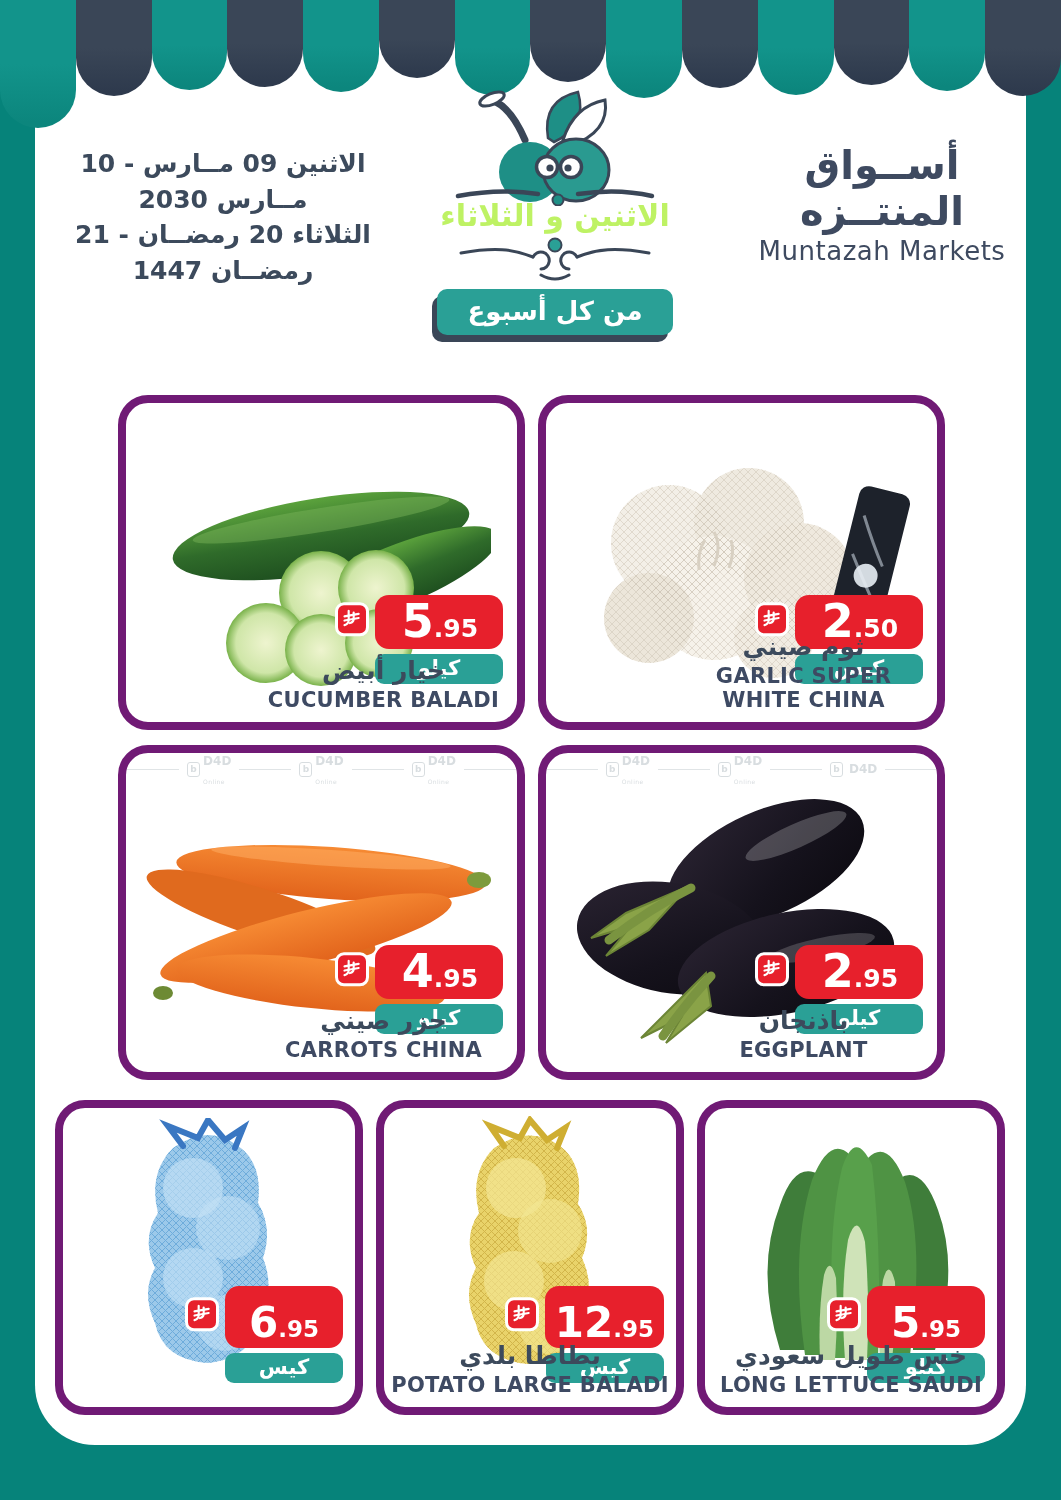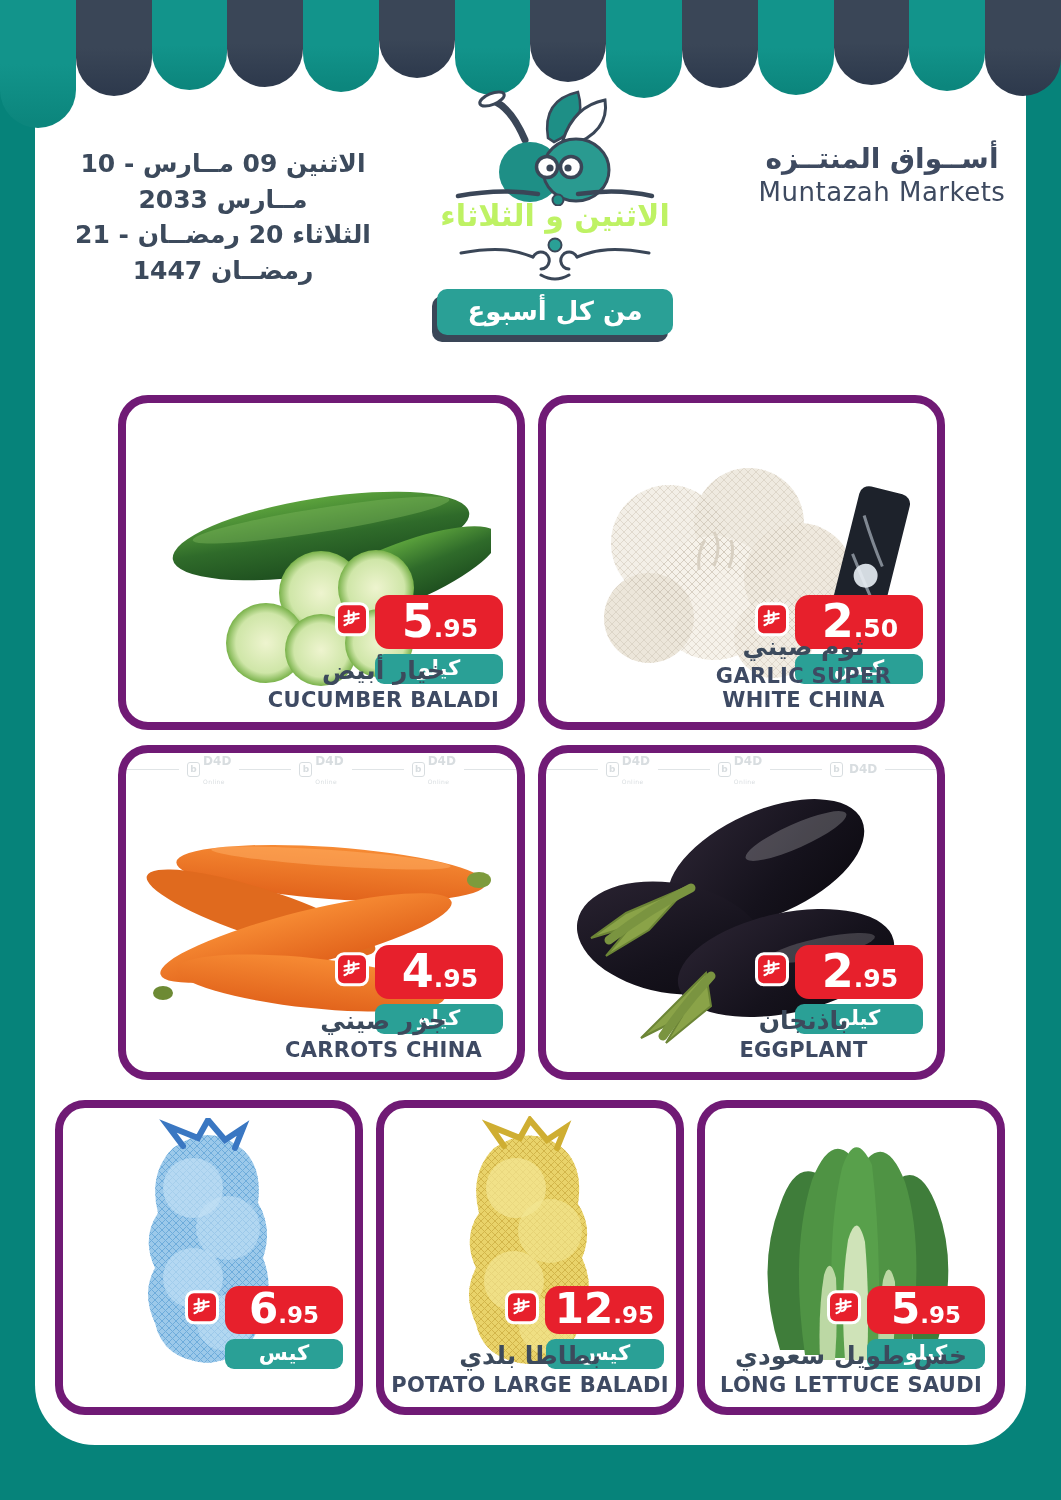--- a/index.html
+++ b/index.html
@@ -25,21 +25,21 @@
   .dates {
     position:absolute; left:42px; top:146px; width:362px;
     direction:rtl; text-align:center;
     color:#3c4a5c; font-size:25px; line-height:1.42; font-weight:600;
     z-index:6;
   }
   .brand {
     position:absolute; left:742px; top:142px; width:280px; text-align:center;
     color:#3e4a60; z-index:6;
   }
-  .brand .brand-ar { font-size:28px; font-weight:700; direction:rtl; }
+  .brand .brand-ar { font-size:40px; font-weight:700; direction:rtl; }
   .brand .brand-en { font-size:26px; font-weight:400; letter-spacing:.5px; margin-top:2px; }
 
   .logo-col { position:absolute; left:400px; top:88px; width:310px; text-align:center; z-index:6; }
   .logo-col .mascot { display:block; margin:0 auto; }
   .logo-title {
     margin-top:-8px; font-size:30px; font-weight:700; color:#bef264;
     direction:rtl; white-space:nowrap;
   }
   .flourish { display:block; margin:2px auto 0; }
   .week-badge {
@@ -91,21 +91,21 @@
   .sar-chip {
     position:absolute; left:-40px; top:50%; transform:translateY(-58%);
     width:34px; height:34px; background:#e7202c; border:3px solid #ffffff;
     border-radius:9px; display:flex; align-items:center; justify-content:center;
   }
   .unit-pill {
     margin-top:5px; display:inline-block; background:#2aa096; color:#fff;
     font-size:21px; font-weight:600; border-radius:9px;
     padding:2px 0 4px; width:128px; text-align:center; direction:rtl;
   }
-  .r3 .price-pill { min-width:118px; padding:1px 10px 3px; }
+  .r3 .price-pill { min-width:118px; padding:15px 10px 3px; }
   .r3 .pi { font-size:42px; } .r3 .pd { font-size:23px; }
   .r3 .unit-pill { width:118px; }
 
   
   .names { position:absolute; bottom:10px; z-index:3; text-align:center; }
   .r12 .names { left:130px; right:6px; }
   .r3  .names { left:4px; right:4px; }
   .name-ar { font-size:25px; font-weight:700; color:#3c4a5c; direction:rtl; }
   .name-en { font-size:21px; font-weight:700; color:#3e4a63; letter-spacing:.3px; margin-top:3px; }
 </style>
@@ -125,21 +125,21 @@
   <div class="stripe navy" style="height:82px"></div>
   <div class="stripe teal" style="height:98px"></div>
   <div class="stripe navy" style="height:88px"></div>
   <div class="stripe teal" style="height:95px"></div>
   <div class="stripe navy" style="height:85px"></div>
   <div class="stripe teal" style="height:91px"></div>
   <div class="stripe navy" style="height:96px"></div>
 </div>
 
 <div class="dates">
-  <div>الاثنين 09 مــارس - 10 مــارس 2033</div>
+  <div>الاثنين 09 مــارس - 10 مــارس 2030</div>
   <div>الثلاثاء 20 رمضــان - 21 رمضــان 1447</div>
 </div>
 
 <div class="brand">
   <div class="brand-ar">أســواق المنتــزه</div>
   <div class="brand-en">Muntazah Markets</div>
 </div>
 
 <div class="logo-col">
   <svg class="mascot" width="210" height="118" viewBox="0 0 210 118">

